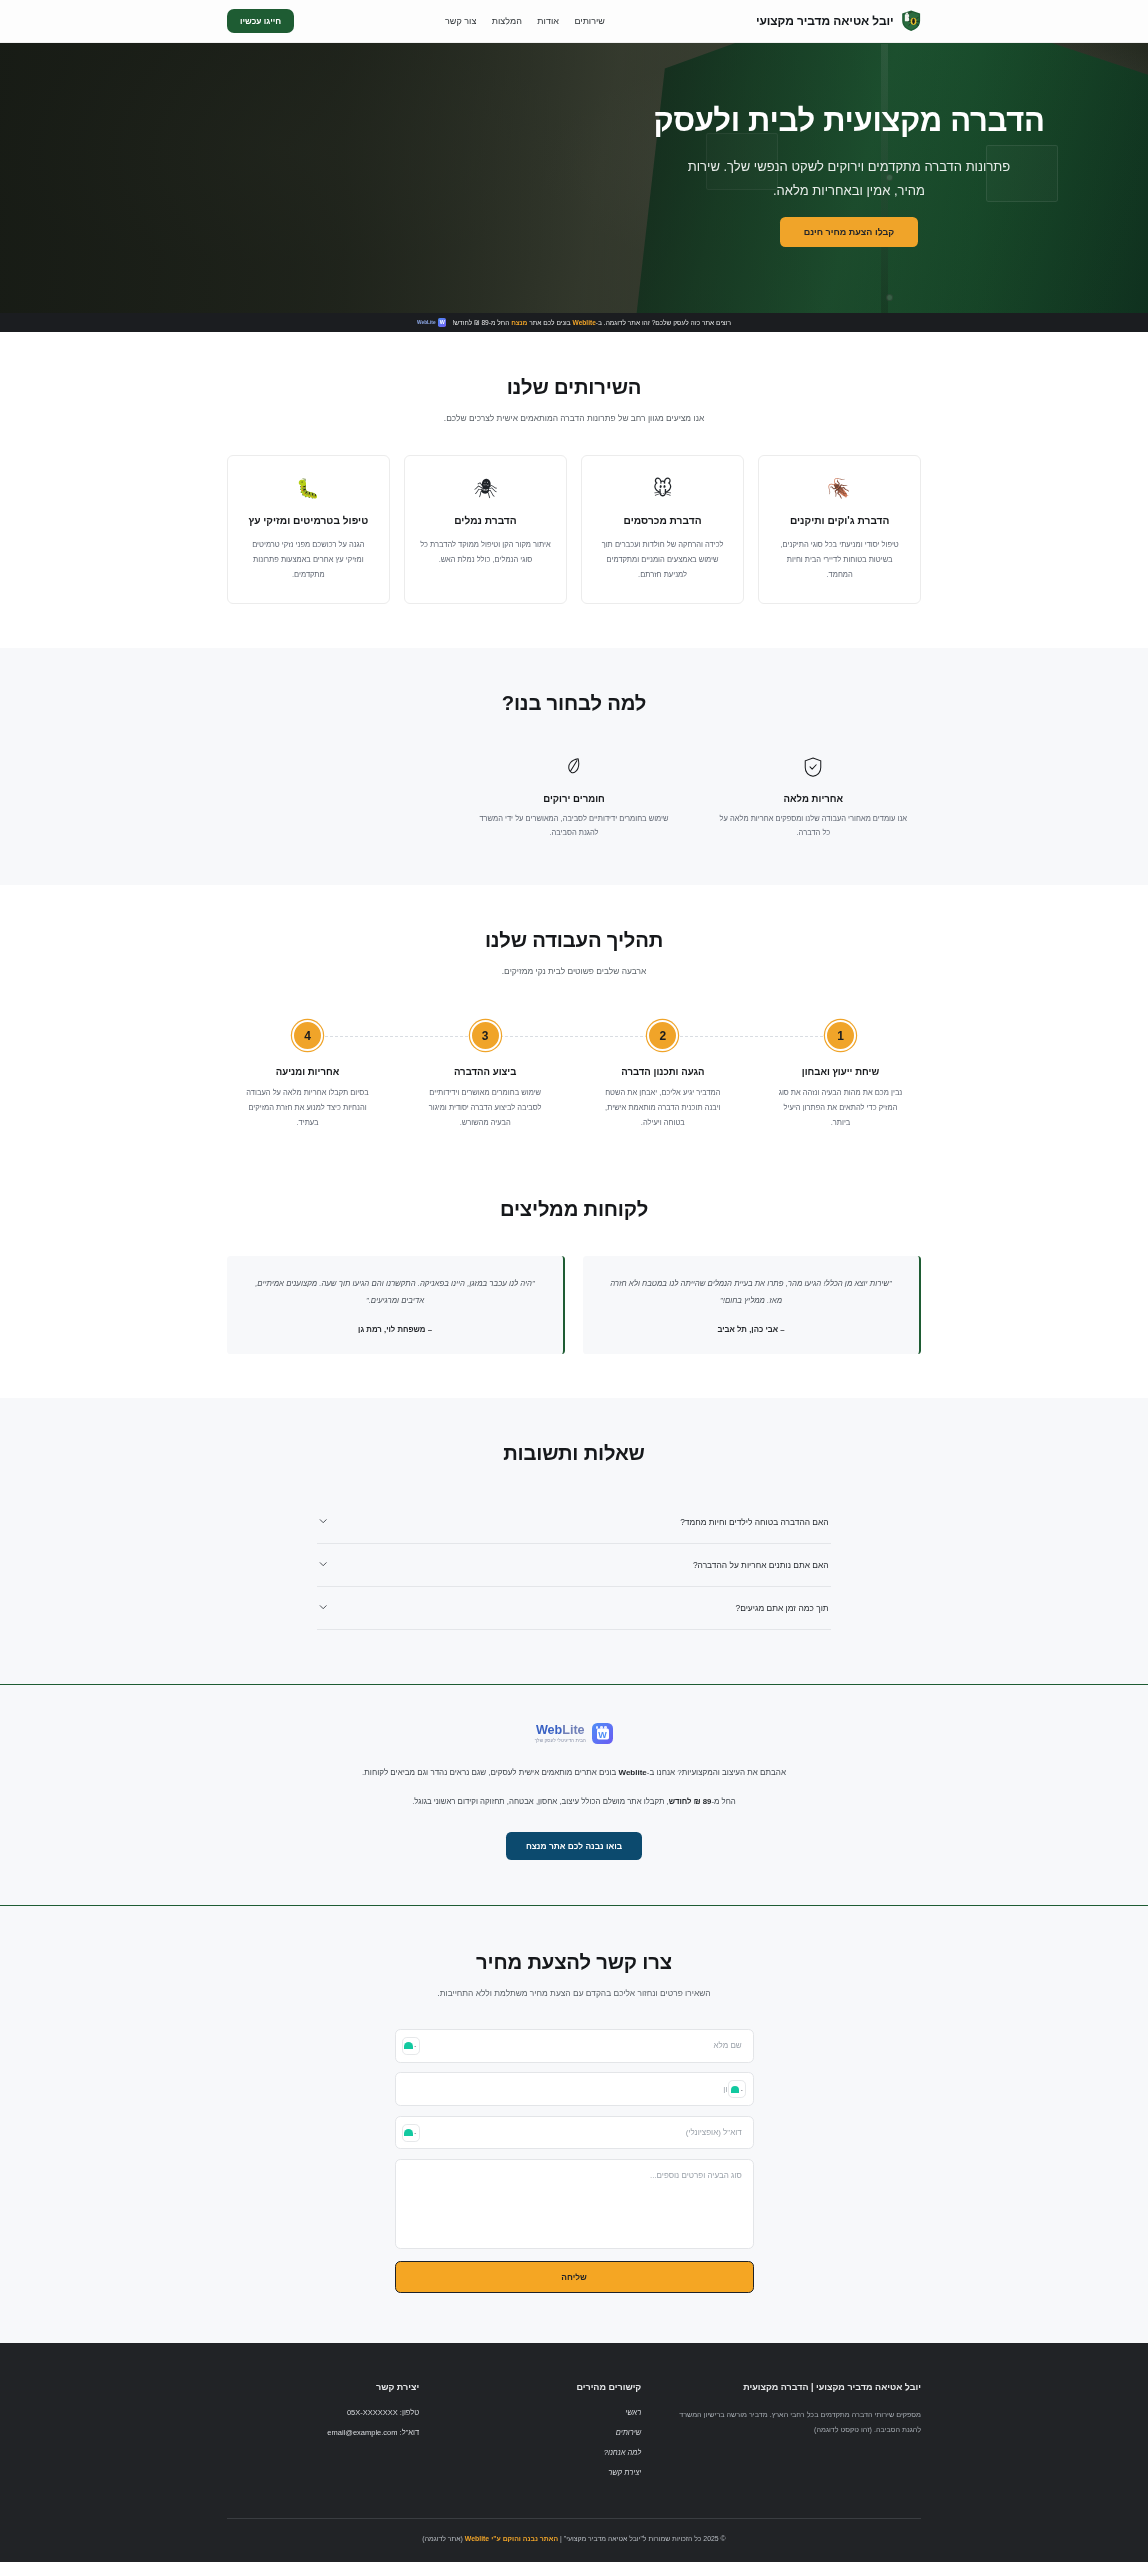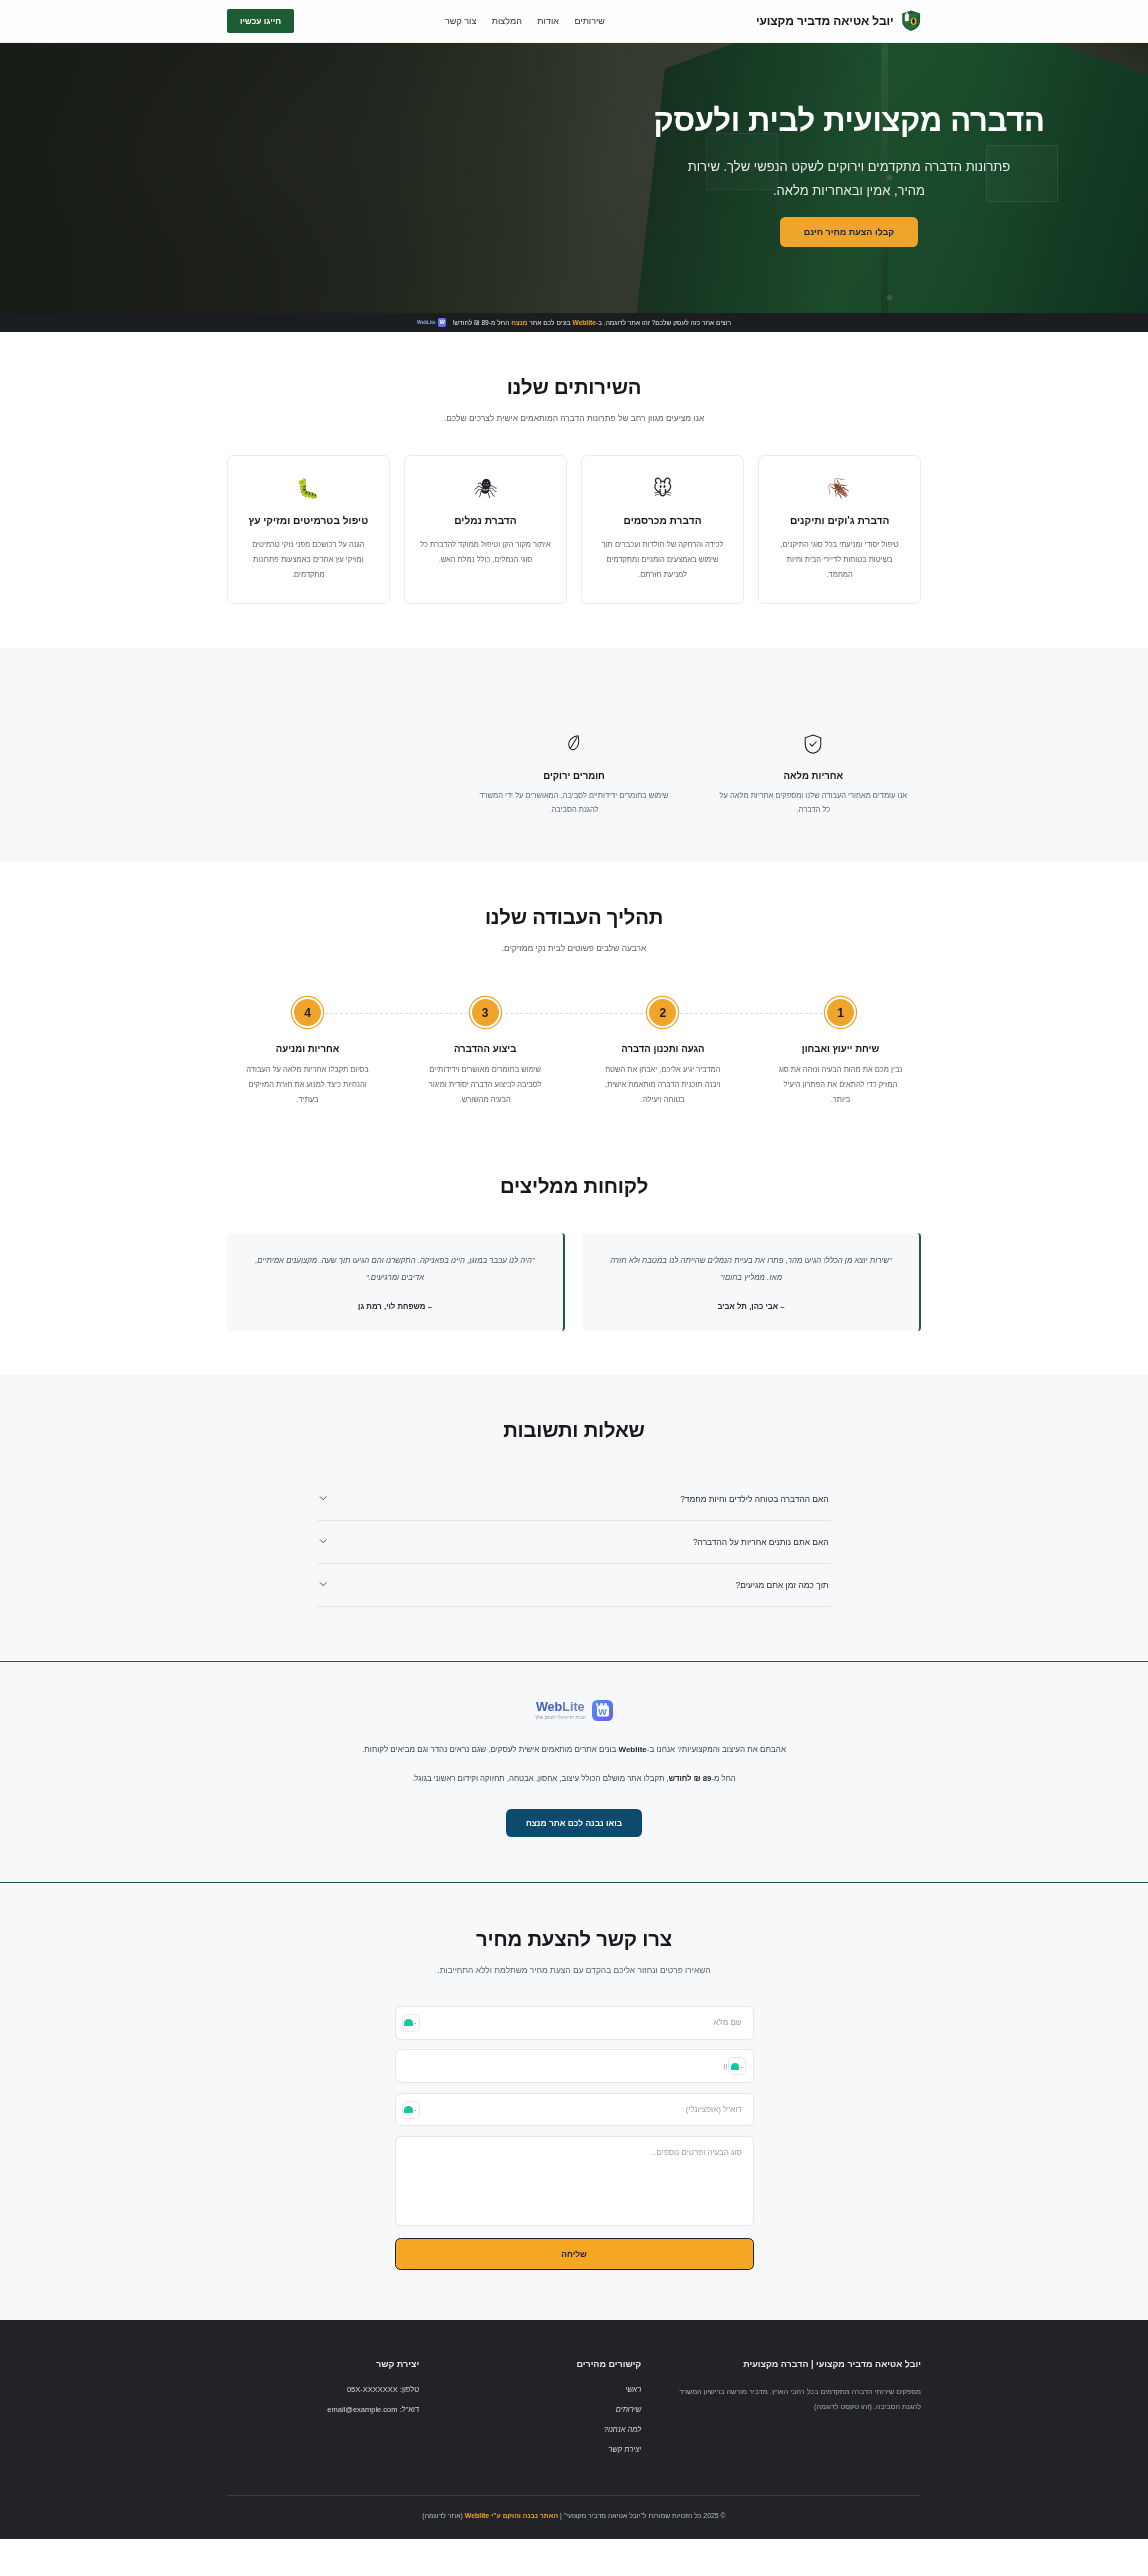--- a/index.html
+++ b/index.html
@@ -18,21 +18,21 @@
     justify-content: center; border-bottom: 0.6px solid #f0f0f0;
   }
   .header-inner { width: 694px; display: flex; align-items: center; justify-content: space-between; }
   .brand { display: flex; align-items: center; gap: 7.2px; }
   .brand-name { font-size: 12px; font-weight: 700; color: #14181c; letter-spacing: -0.1px; }
   .logo-shield { width: 20.3px; height: 21.5px; display: block; }
   .main-nav { display: flex; gap: 15.5px; align-items: center; }
   .nav-link { font-size: 9px; color: #2f3438; text-decoration: none; }
   .call-btn {
     background: #1e5c33; color: #fff; font-size: 8.4px; font-weight: 700;
-    padding: 6.6px 13px; border-radius: 2px; border: none; cursor: pointer;
+    padding: 6.6px 13px; border-radius: 7px; border: none; cursor: pointer;
   }
   
   .hero {
     position: relative; height: 270px; overflow: hidden;
     display: flex; align-items: center; 
     background: #20261d;
   }
   .hero-photo { position: absolute; inset: 0; }
   .hero-photo .blurbg {
     position: absolute; inset: 0;
@@ -254,20 +254,21 @@
         <span class="svc-emoji">🐛</span>
         <div class="svc-title">טיפול בטרמיטים ומזיקי עץ</div>
         <div class="svc-desc">הגנה על רכושכם מפני נזקי טרמיטים ומזיקי עץ אחרים באמצעות פתרונות מתקדמים.</div>
       </div>
     </div>
   </div>
 </section>
 
 <section class="sec-alt">
   <div class="wrap">
+    <h2 class="sec-title">למה לבחור בנו?</h2>
     <div class="why-grid">
       <div>
         <div class="why-icon">
           <svg width="18" height="20.3" viewBox="0 0 30 34" fill="none" stroke="#17191c" stroke-width="1.7">
             <path d="M15 1.6 L28 6.3 V17.5 C28 25.2 22.2 30.6 15 32.4 C7.8 30.6 2 25.2 2 17.5 V6.3 Z"></path>
             <path d="M10 16.5 L13.6 20.3 L20.4 13" stroke-linecap="round" stroke-linejoin="round"></path>
           </svg>
         </div>
         <div class="why-title">אחריות מלאה</div>
         <div class="why-desc">אנו עומדים מאחורי העבודה שלנו ומספקים אחריות מלאה על כל הדברה.</div>

